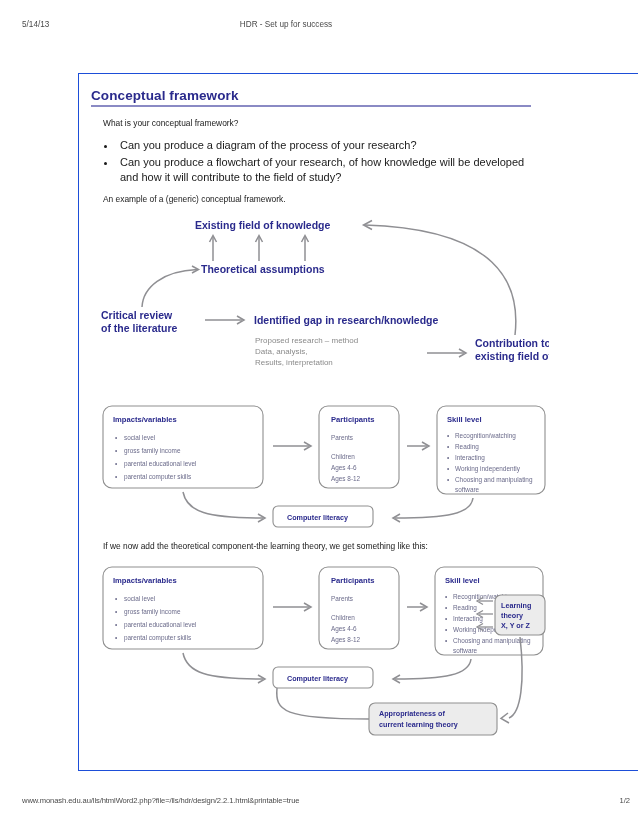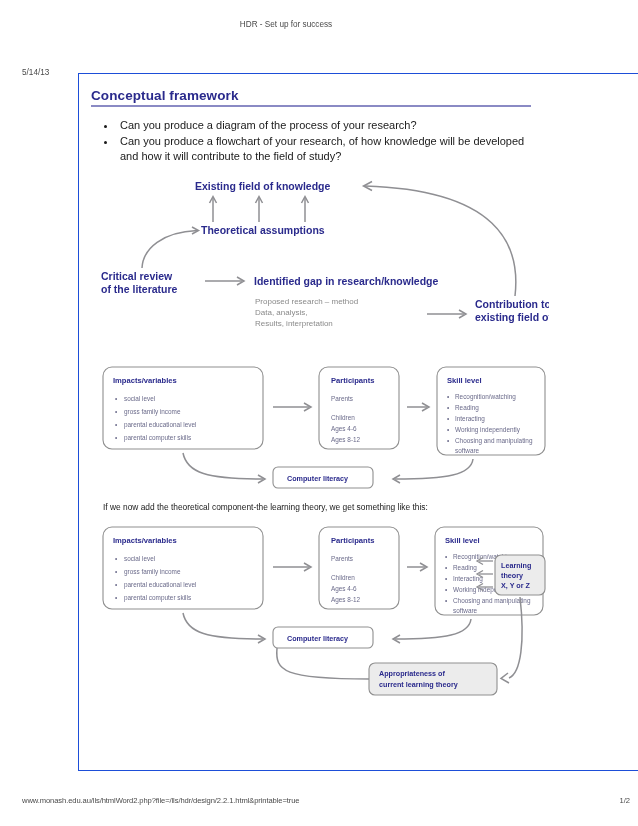--- a/index.html
+++ b/index.html
@@ -12,21 +12,21 @@
   .page {
     position: relative;
     width: 638px; height: 826px;
     overflow: hidden;
   }
   
   .print-header {
     position: absolute; top: 21px; left: 0; width: 638px;
     font-size: 8.2px; color: #4a4a4a; line-height: 1;
   }
-  .print-header .date { position: absolute; left: 22px; top: 0; margin-top: 48px; }
+  .print-header .date { position: absolute; left: 22px; top: 0; }
   .print-header .doc-title { position: absolute; left: 0; width: 572px; text-align: center; top: 0; }
   .print-footer {
     position: absolute; top: 797px; left: 0; width: 638px;
     font-size: 7.6px; color: #4a4a4a; line-height: 1;
   }
   .print-footer .url { position: absolute; left: 22px; top: 0; letter-spacing: -0.1px; }
   .print-footer .pageno { position: absolute; right: 8px; top: 0; }
 
   
   .card {
@@ -80,26 +80,28 @@
     <span class="date">5/14/13</span>
     <span class="doc-title">HDR - Set up for success</span>
   </div>
 
   <div class="card">
     <div class="inner">
 
       <h1 class="section-title">Conceptual framework</h1>
       <div class="title-rule"></div>
 
+      <p class="body-text">What is your conceptual framework?</p>
 
       <ul class="q-list">
         <li>Can you produce a diagram of the process of your research?</li>
         <li>Can you produce a flowchart of your research, of how knowledge will be developed and how it will contribute to the field of study?</li>
       </ul>
 
+      <p class="body-text">An example of a (generic) conceptual framework.</p>
 
       <div class="figure" style="margin-top:8px;">
         <svg width="452" height="168" viewBox="0 0 452 168" xmlns="http://www.w3.org/2000/svg">
           <rect x="0" y="0" width="452" height="168" fill="#ffffff"></rect>
 
           <text class="dg-title" x="98" y="16" font-size="10.5">Existing field of knowledge</text>
 
           <g>
             <path class="arr" d="M116,48 L116,24"></path>
             <path class="arr" d="M112.5,29 L116,22.5 L119.5,29"></path>

